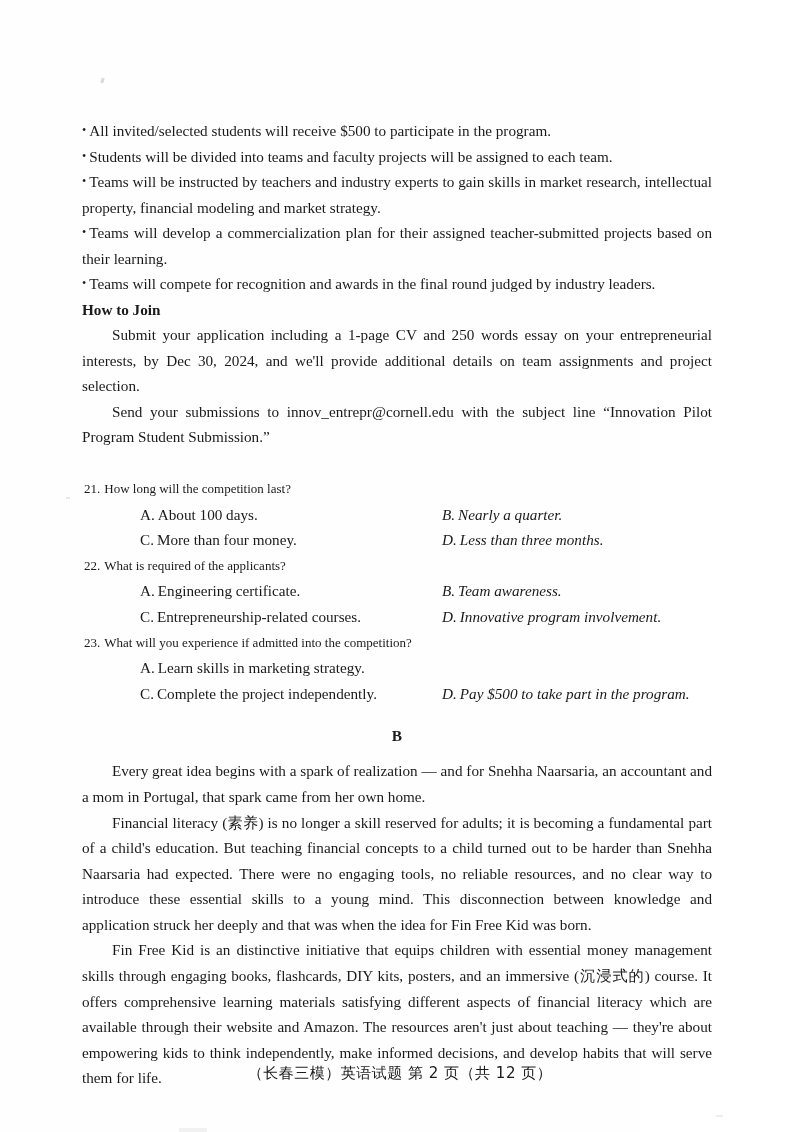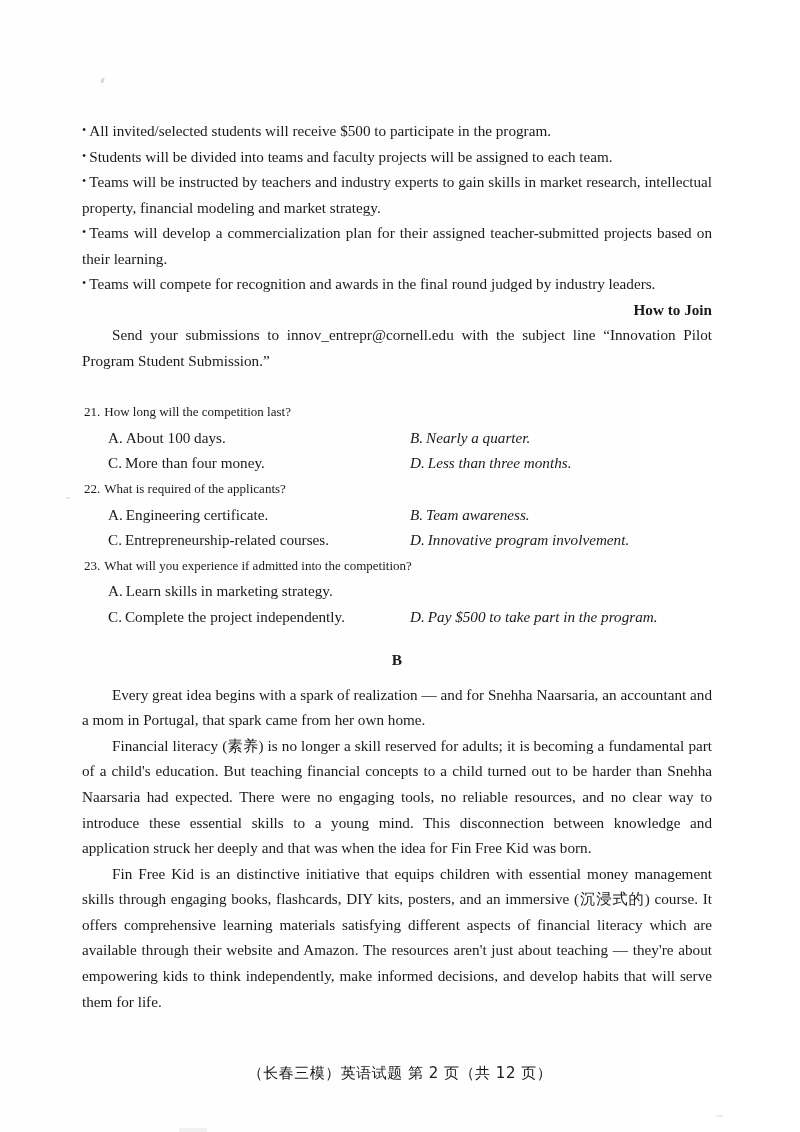--- a/index.html
+++ b/index.html
@@ -39,21 +39,20 @@
   .bullet-line .bullet-glyph {
     font-size: 12px;
     vertical-align: 2px;
     padding-right: 3px;
   }
   .section-head {
     font-size: 15.2px;
     line-height: 25.5px;
     font-weight: bold;
     margin: 0;
-    text-align: right;
   }
   .para {
     font-size: 15.2px;
     line-height: 25.6px;
     text-align: justify;
     text-justify: inter-word;
     text-indent: 30px;
     margin: 0;
   }
   .gap-sm { height: 10px; }
@@ -69,21 +68,21 @@
     padding-left: 2px;
     white-space: nowrap;
   }
   .qstem .qnum { padding-right: 4px; }
   .optrow {
     display: flex;
     font-size: 15.2px;
     line-height: 25.6px;
     padding-left: 26px;
   }
-  .opt-left { width: 302px; flex: none; white-space: nowrap; }
+  .opt-left { width: 302px; flex: none; white-space: nowrap; margin-left: 32px; }
   .opt-right { flex: 1; white-space: nowrap; font-style: italic; }
   .opt-letter { padding-right: 3px; }
 
   .center-head {
     text-align: center;
     font-size: 15.4px;
     font-weight: bold;
     line-height: 24px;
     margin: 0;
   }
@@ -126,20 +125,21 @@
 
     <div>
       <p class="bullet-line"><span class="bullet-glyph">•</span><span>All invited/selected students will receive $500 to participate in the program.</span></p>
       <p class="bullet-line"><span class="bullet-glyph">•</span><span>Students will be divided into teams and faculty projects will be assigned to each team.</span></p>
       <p class="bullet-line"><span class="bullet-glyph">•</span><span>Teams will be instructed by teachers and industry experts to gain skills in market research, intellectual property, financial modeling and market strategy.</span></p>
       <p class="bullet-line"><span class="bullet-glyph">•</span><span>Teams will develop a commercialization plan for their assigned teacher-submitted projects based on their learning.</span></p>
       <p class="bullet-line"><span class="bullet-glyph">•</span><span>Teams will compete for recognition and awards in the final round judged by industry leaders.</span></p>
     </div>
 
     <p class="section-head">How to Join</p>
+    <p class="para">Submit your application including a 1-page CV and 250 words essay on your entrepreneurial interests, by Dec 30, 2024, and we'll provide additional details on team assignments and project selection.</p>
     <p class="para">Send your submissions to innov_entrepr@cornell.edu with the subject line “Innovation Pilot Program Student Submission.”</p>
 
     <div class="gap-lg"></div>
 
     <div class="qblock">
       <p class="qstem"><span class="qnum">21.</span><span>How long will the competition last?</span></p>
       <div class="optrow">
         <div class="opt-left"><span class="opt-letter">A.</span><span>About 100 days.</span></div>
         <div class="opt-right"><span class="opt-letter">B.</span><span>Nearly a quarter.</span></div>
       </div>

